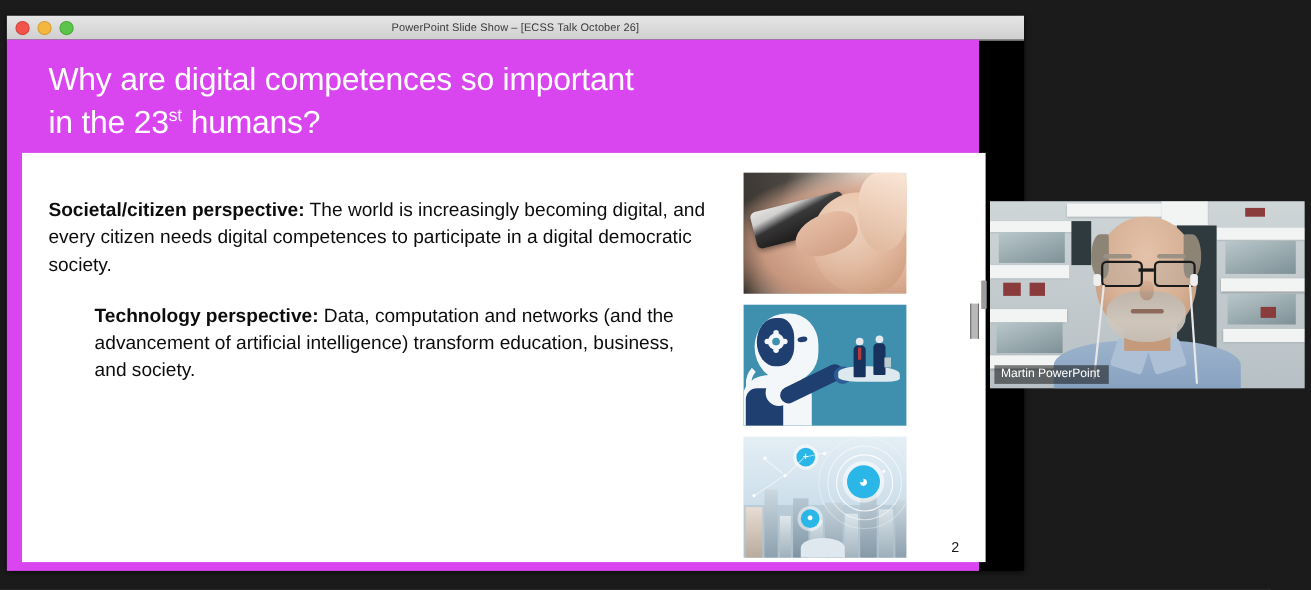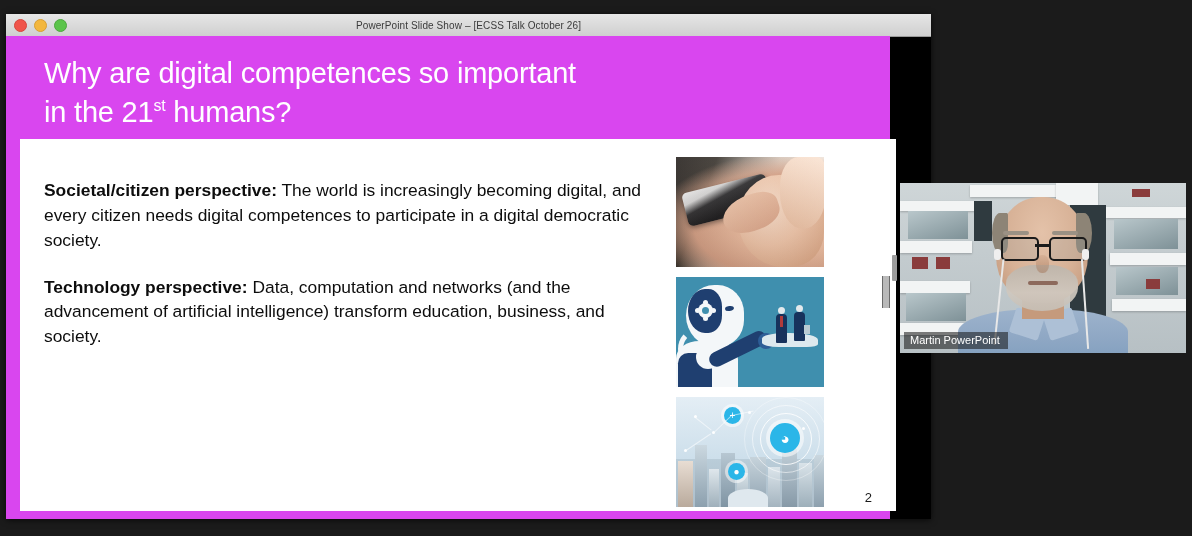--- a/index.html
+++ b/index.html
@@ -115,21 +115,21 @@
     top: 22px;
     width: 600px;
   }
   .bullet {
     margin-bottom: 22px;
     color: #0d0d0d;
     font-size: 17.4px;
     line-height: 1.42;
     font-family: "Liberation Sans", sans-serif;
   }
-  .bullet:last-child { margin-bottom: 0; }
+  .bullet:last-child { margin-bottom: 0; margin-left: 42px; }
   .bullet .lead {
     font-weight: bold;
   }
 
   
   #pictureStack {
     position: absolute;
     left: 656px;
     top: 18px;
     width: 148px;
@@ -615,21 +615,21 @@
         <span class="light min"></span>
         <span class="light max"></span>
       </div>
       <div id="windowTitle">PowerPoint Slide Show – [ECSS Talk October 26]</div>
     </div>
 
     <div id="slide">
 
       <div id="slideTitle">
         <div>Why are digital competences so important</div>
-        <div><span>in the 21</span><sup>st</sup><span> humans?</span></div>
+        <div><span>in the 23</span><sup>st</sup><span> humans?</span></div>
       </div>
 
       <div id="contentCard">
 
         <div id="bulletColumn">
           <p class="bullet"><span class="lead">Societal/citizen perspective:</span><span> The world is increasingly becoming digital, and every citizen needs digital competences to participate in a digital democratic society.</span></p>
           <p class="bullet"><span class="lead">Technology perspective:</span><span> Data, computation and networks (and the advancement of artificial intelligence) transform education, business, and society.</span></p>
         </div>
 
         <div id="pictureStack">

